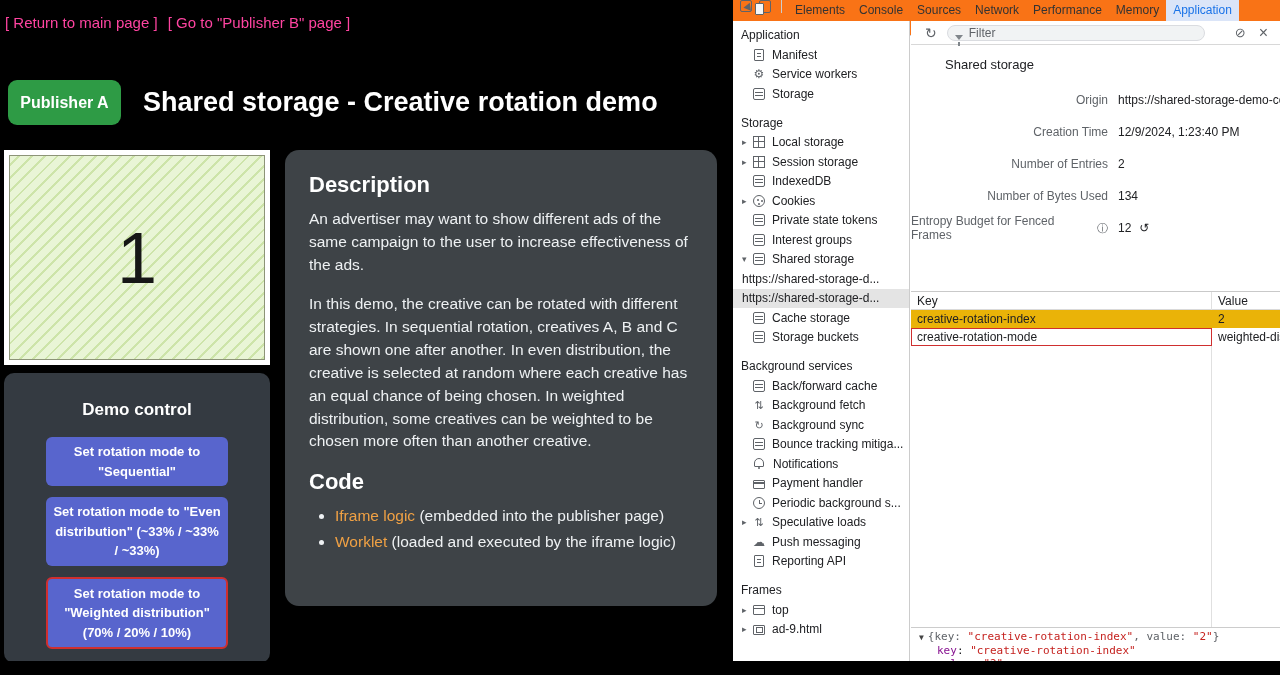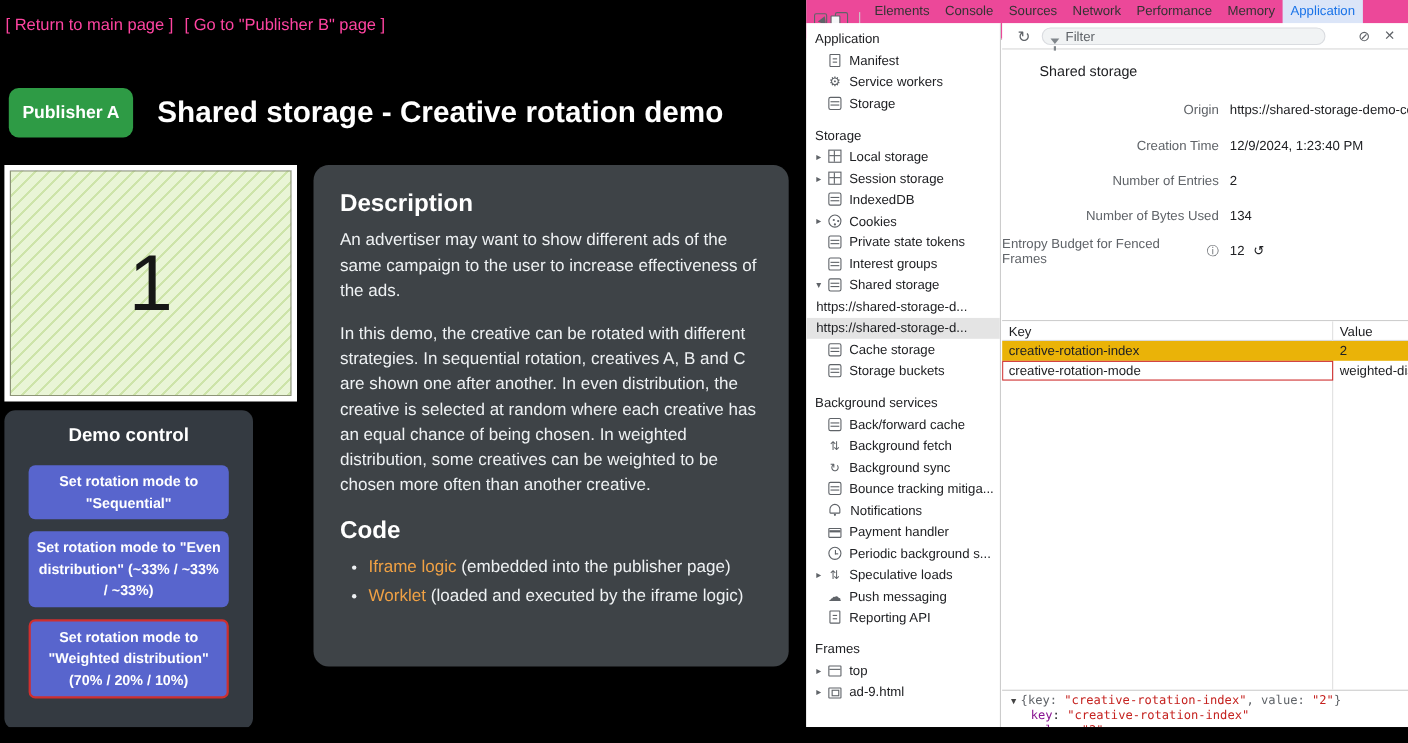--- a/index.html
+++ b/index.html
@@ -16,42 +16,42 @@
   .pub-badge { width:113px; height:45px; background:#2e9b45; border-radius:9px; color:#fff;
                font-weight:bold; font-size:16px; display:flex; align-items:center; justify-content:center; }
   .page-title { font-size:27px; font-weight:bold; color:#fff; white-space:nowrap; }
 
   .creative { position:absolute; left:4px; top:150px; width:266px; height:215px;
               border:5px solid #fff; box-shadow: inset 0 0 0 1px #8d9478;
               background: repeating-linear-gradient(135deg, #e9f5d6 0px, #e9f5d6 7px, #cde4a9 7px, #cde4a9 9px);
               display:flex; align-items:center; justify-content:center; }
   .creative-num { font-size:72px; color:#161616; font-weight:400; }
 
-  .demo-panel { position:absolute; left:4px; top:373px; width:226px; height:290px;
-                background:#343a41; border-radius:10px; padding-top:13px; }
+  .demo-panel { position:absolute; left:4px; top:373px; width:266px; height:290px;
+                background:#343a41; border-radius:10px; padding-top:27px; }
   .demo-title { text-align:center; font-weight:bold; font-size:17px; color:#fff; margin-bottom:17px; }
   .demo-btn { display:block; width:182px; margin:0 auto 11px; background:#5865cd; border:none;
               border-radius:6px; color:#fff; font-weight:bold; font-size:13px; line-height:1.5;
               padding:5px 6px; text-align:center; font-family:inherit; cursor:pointer; }
   .demo-btn.hl { border:2px solid #cf2f2f; }
 
   .desc-card { position:absolute; left:285px; top:150px; width:432px; height:456px;
                background:#3e4347; border-radius:14px; padding:14px 24px; color:#eef1f3; overflow:hidden; }
   .desc-card h2 { font-size:22px; font-weight:bold; color:#fff; margin:8px 0 10px; }
   .desc-card p { font-size:15.5px; line-height:1.48; margin-bottom:16px; }
   .desc-card ul { margin:2px 0 0 26px; font-size:15.5px; line-height:1.48; }
   .desc-card li { margin-bottom:3px; }
   .code-link { color:#f0a144; text-decoration:none; cursor:pointer; }
 
   
   .devtools { position:absolute; left:733px; top:0; width:547px; height:661px; background:#fff;
               font-size:12px; color:#202124; }
 
-  .tabbar { position:absolute; left:0; top:0; right:0; height:36px; background:#ec4899;
-            border-bottom:1px solid #d0d0d0; display:flex; align-items:center; }
+  .tabbar { position:absolute; left:0; top:0; right:0; height:36px; background:#f97316;
+            border-bottom:1px solid #d0d0d0; display:flex; align-items:flex-start; }
   .toolbtn { margin-left:7px; display:inline-flex; cursor:pointer; }
   .ic-inspect { width:12px; height:12px; border:1.4px solid #5f6368; border-radius:2px; position:relative; }
   .ic-inspect::after { content:""; position:absolute; right:-3px; bottom:-4px; width:0; height:0;
                        border:4px solid transparent; border-top:7px solid #5f6368; transform:rotate(-38deg); }
   .ic-device { width:12px; height:13px; border:1.4px solid #5f6368; border-radius:2px; position:relative; }
   .ic-device::before { content:""; position:absolute; left:-5px; top:2px; width:7px; height:10px;
                        background:#f6f7f8; border:1.4px solid #5f6368; border-radius:1px; }
   .tb-sep { width:1px; height:13px; background:#ccc; margin:0 6px 0 10px; }
   .tabs { display:flex; height:100%; }
   .tab { padding:0 7px; line-height:20px; font-size:12px; color:#333; cursor:pointer; white-space:nowrap; }

